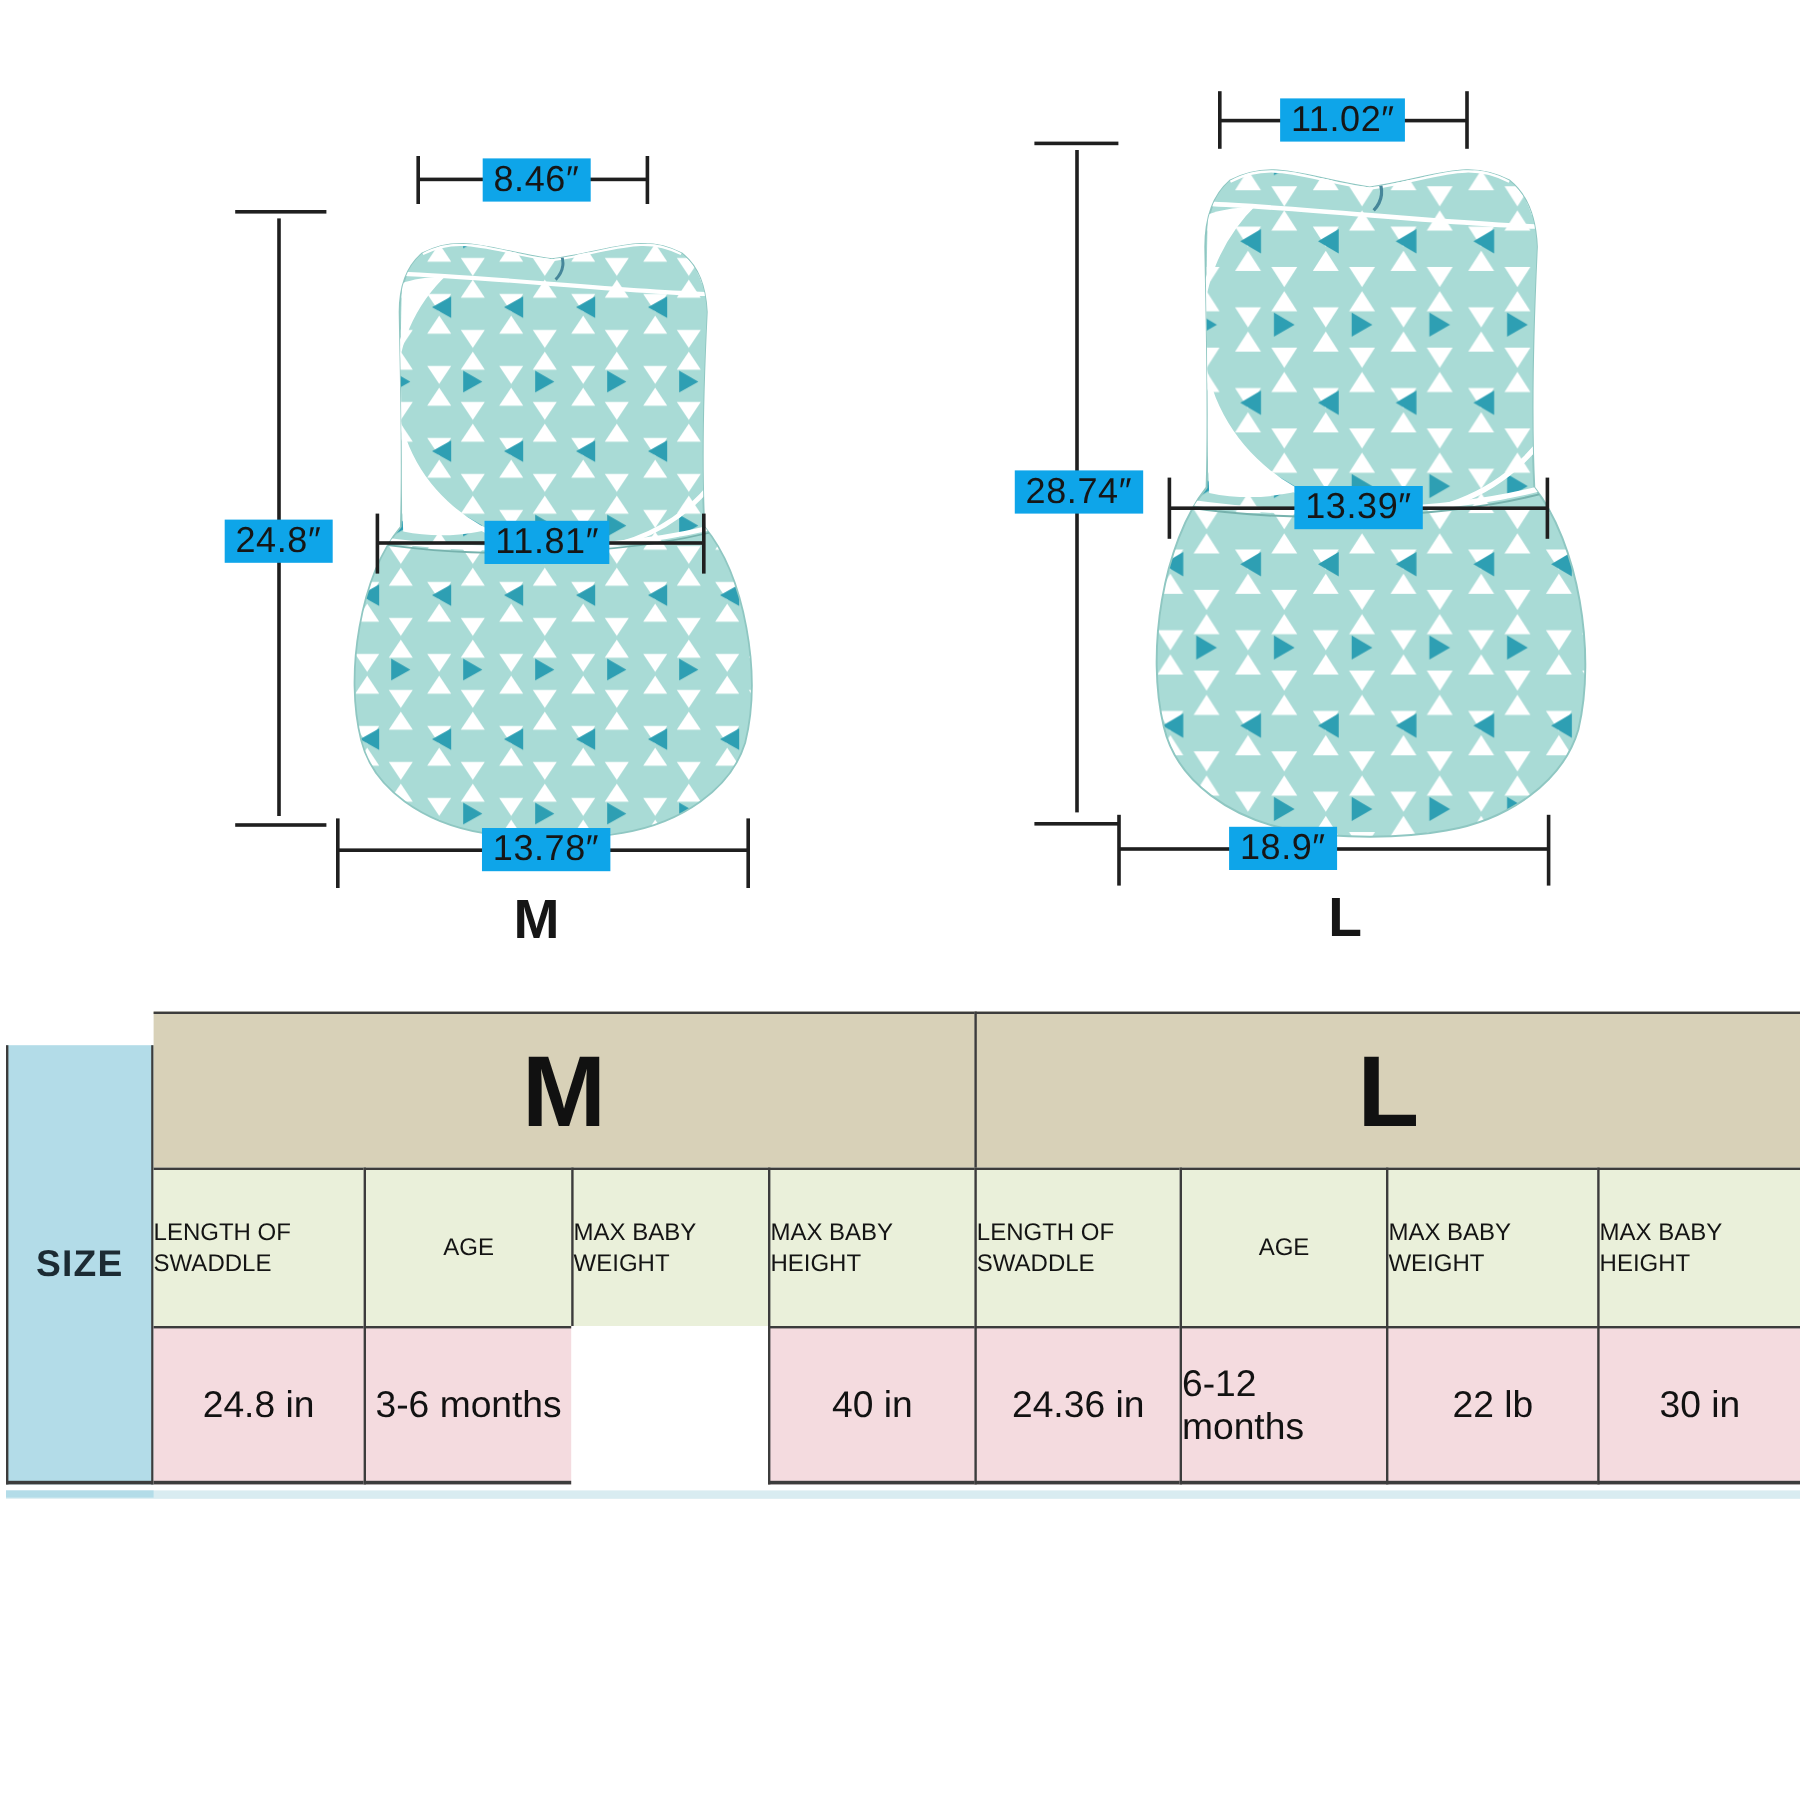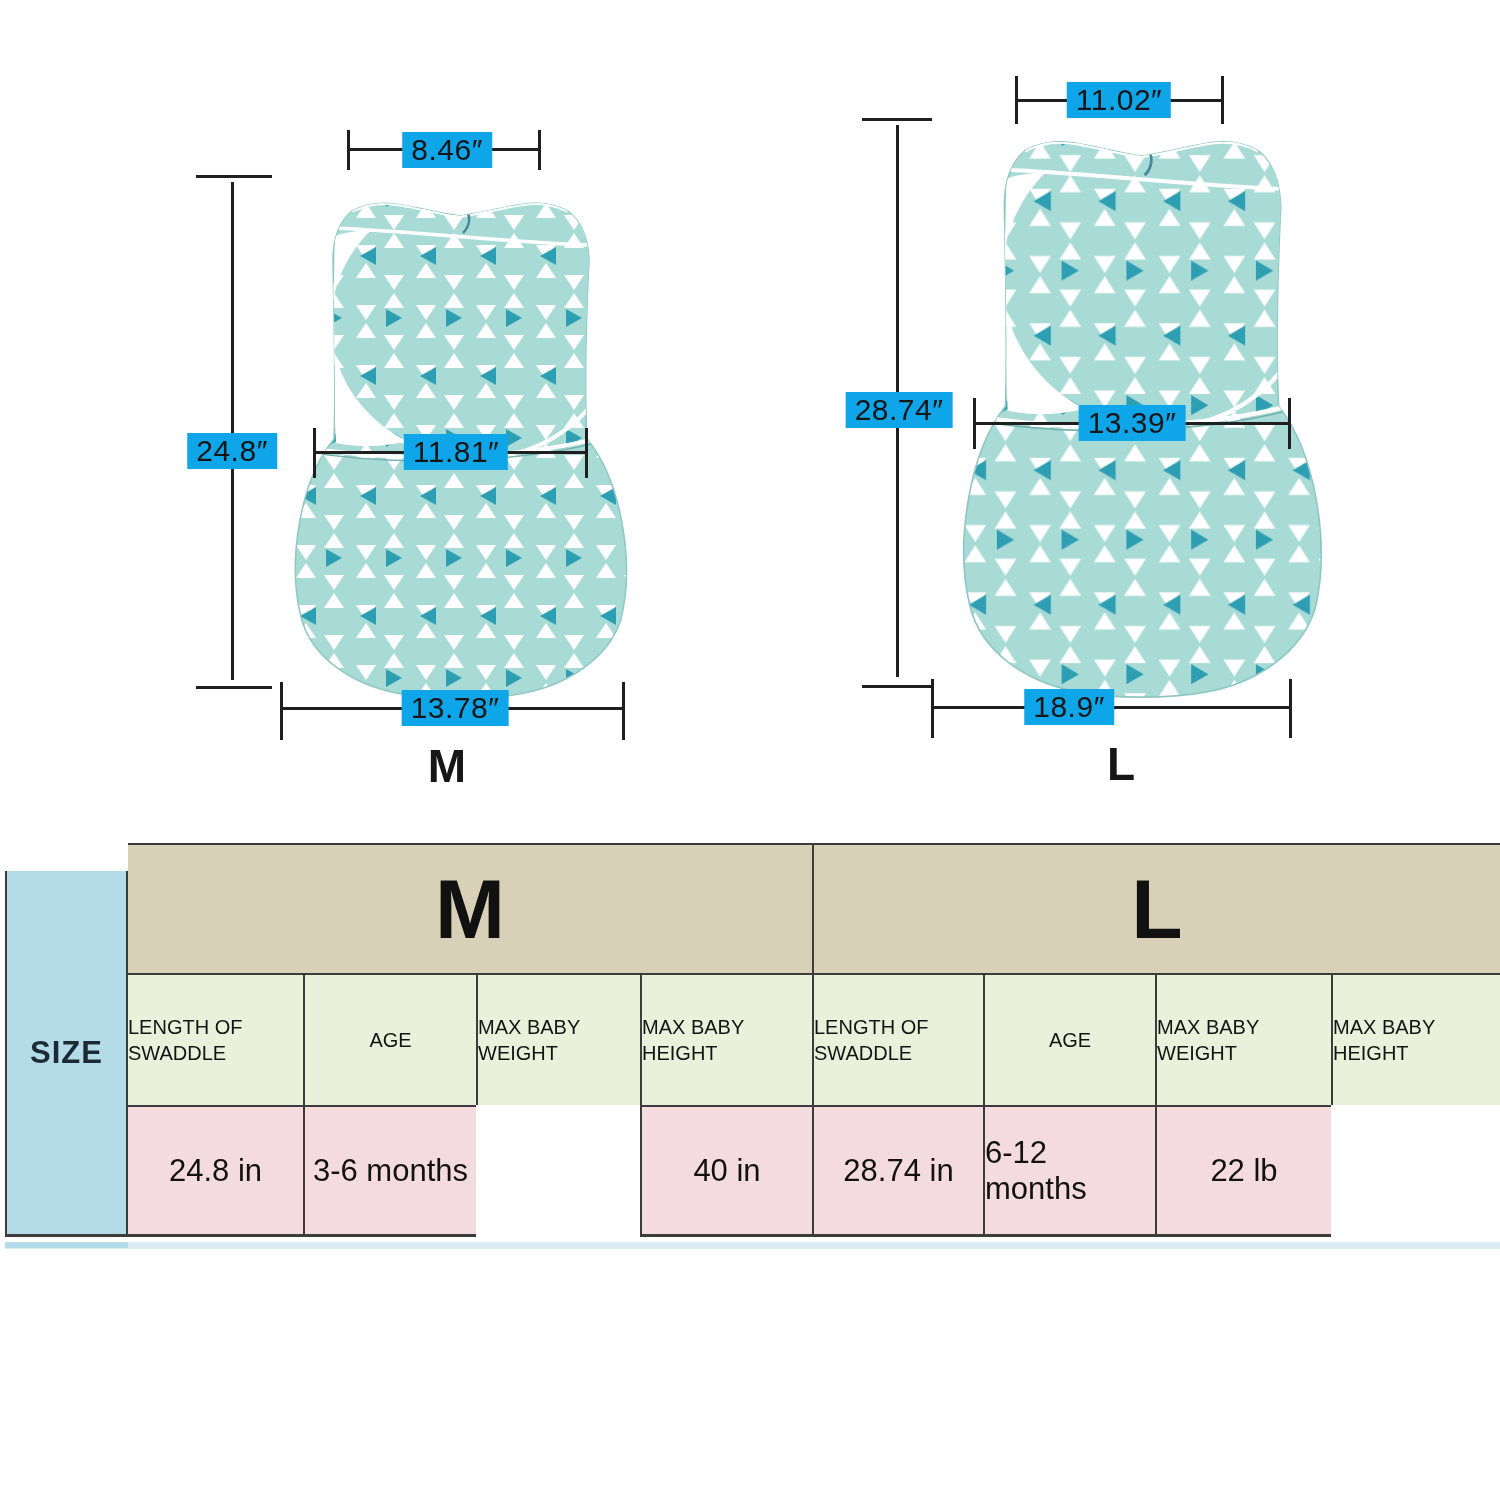--- a/index.html
+++ b/index.html
@@ -185,21 +185,22 @@
     <div class="cell sub bt bl" style="grid-area:2/8/3/9">
         <div class="subtxt">MAX BABY WEIGHT</div>
       </div>
     <div class="cell sub bt bl" style="grid-area:2/9/3/10">
         <div class="subtxt">MAX BABY HEIGHT</div>
       </div>
 
     <div class="cell dval bt bb" style="grid-area:3/2/4/3">24.8 in</div>
     <div class="cell dval bt bl bb" style="grid-area:3/3/4/4">3-6 months</div>
     <div class="cell dval bt bl bb" style="grid-area:3/5/4/6">40 in</div>
-    <div class="cell dval bt bl bb" style="grid-area:3/6/4/7">28.74 in</div>
+    <div class="cell dval bt bl bb" style="grid-area:3/6/4/7">24.36 in</div>
     <div class="cell dval bt bl bb" style="grid-area:3/7/4/8">6-12 months</div>
     <div class="cell dval bt bl bb" style="grid-area:3/8/4/9">22 lb</div>
+    <div class="cell dval bt bl bb" style="grid-area:3/9/4/10">30 in</div>
   </div>
 
   <div class="strip" style="left:5px;top:1242px;width:1495px;height:7px;background:var(--bottom-strip)"></div>
   <div class="strip" style="left:5px;top:1242px;width:123px;height:6px;background:var(--table-size-bg)"></div>
 
 </div>
 
 </body></html>

